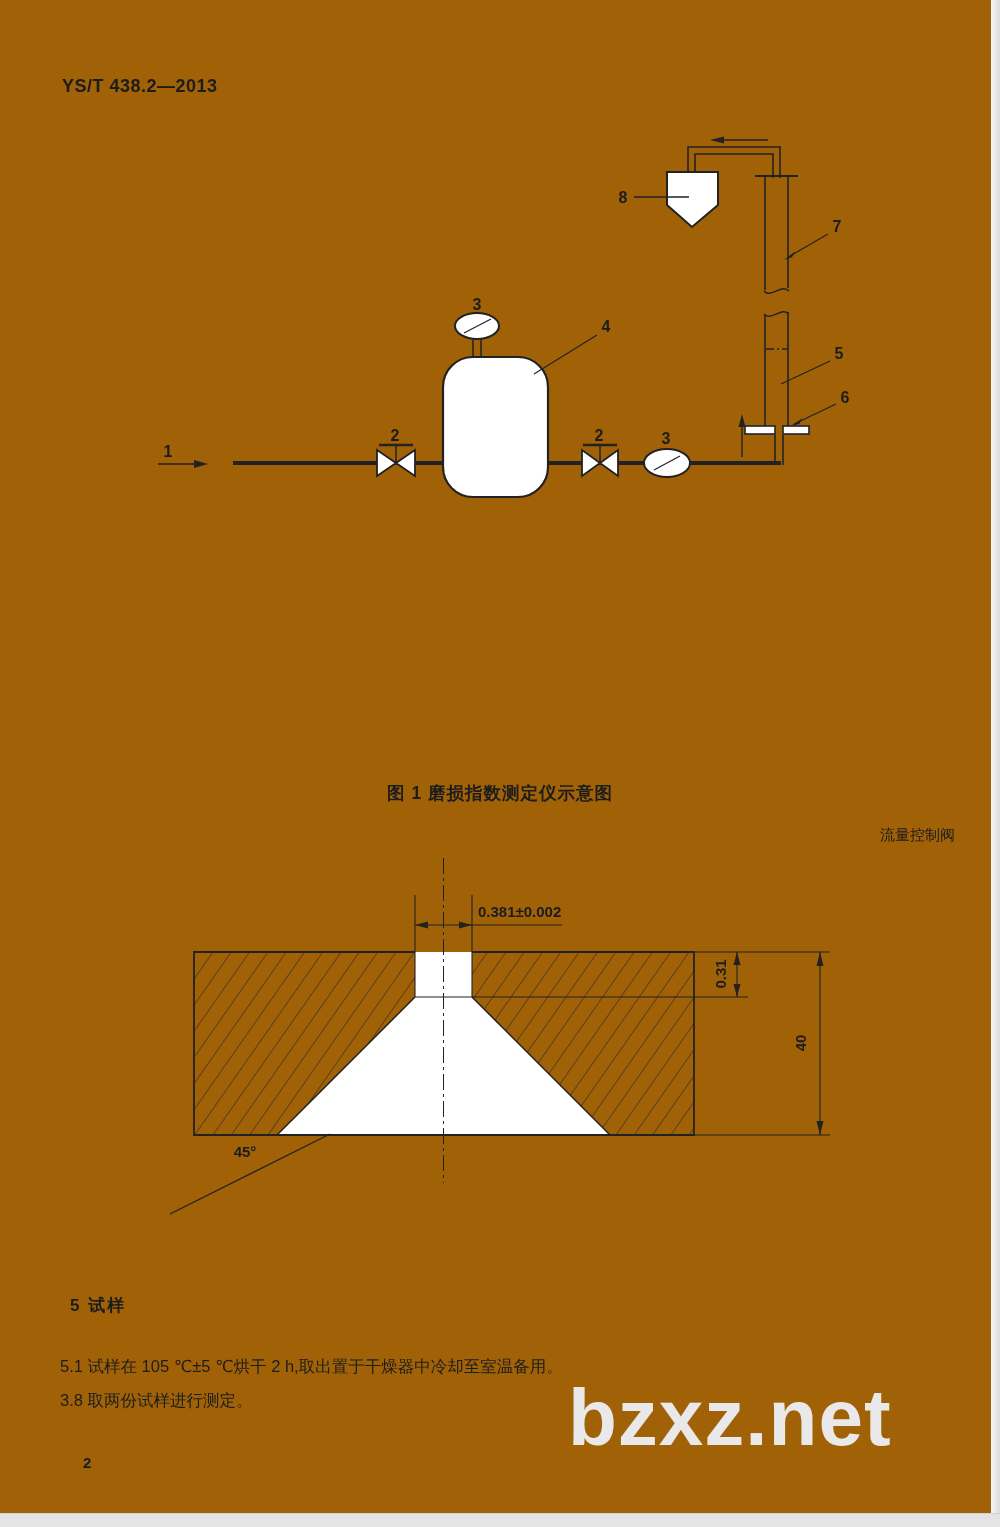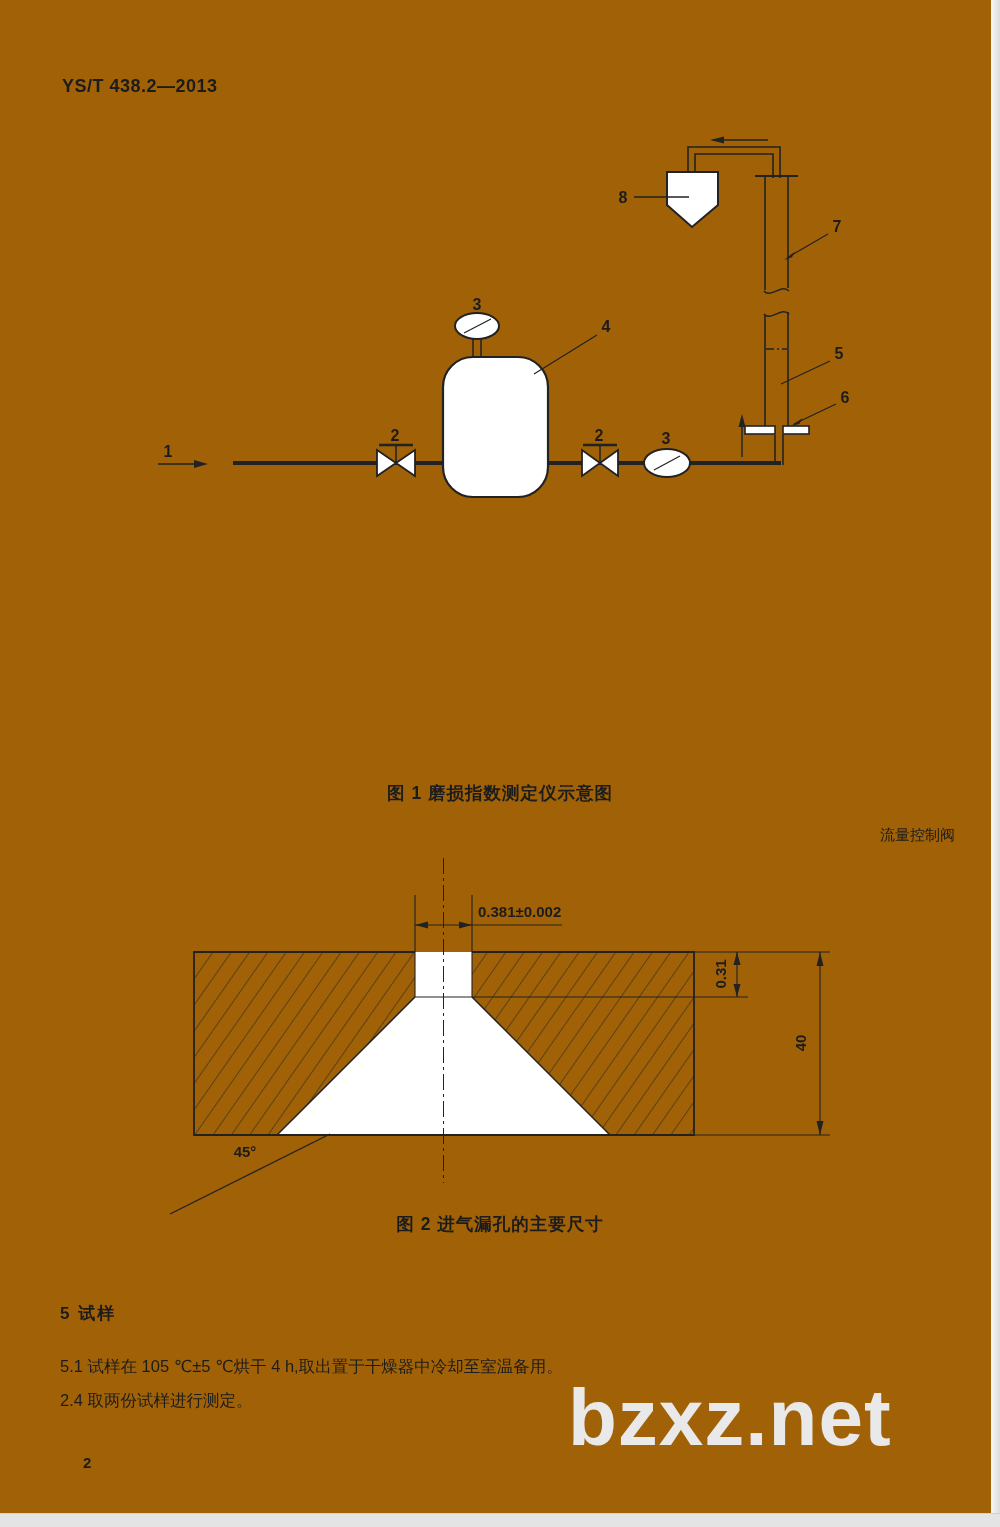--- a/index.html
+++ b/index.html
@@ -9,21 +9,21 @@
   }
   .abs{position:absolute;}
   .doc-header{left:62px;top:76px;font-size:18px;font-weight:bold;letter-spacing:.5px;}
   .legend{left:90px;top:513px;}
   .legend-title{font-size:17px;font-weight:600;margin-bottom:6px;}
   .legend-item{font-size:17px;font-weight:500;height:28.6px;line-height:28.6px;white-space:nowrap;}
   .fig-caption{left:0;right:0;text-align:center;font-size:17.5px;font-weight:bold;letter-spacing:1px;}
   .cap1{top:781px;}
   .cap2{top:1212px;}
   .unit-note{right:45px;top:826px;font-size:15px;font-weight:500;}
-  .sec-heading{left:60px;top:1294px;font-size:17px;font-weight:bold;letter-spacing:2px;margin-top:8px;}
+  .sec-heading{left:70px;top:1294px;font-size:17px;font-weight:bold;letter-spacing:2px;}
   .clause{left:60px;font-size:16.5px;font-weight:500;white-space:nowrap;}
   .c1{top:1356px;}
   .c2{top:1390px;}
   .page-num{left:83px;top:1454px;font-size:15px;font-weight:600;}
   .watermark{left:568px;top:1372px;font-size:80px;font-weight:bold;color:#e9e9e9;letter-spacing:1px;user-select:none;}
   .bottom-bar{left:0;top:1513px;width:1000px;height:14px;background:#e4e4e4;border-top:1px solid #d2d2d2;}
   .right-edge{top:0;right:0;width:9px;height:1527px;background:linear-gradient(to right,#f7f7f7,#dcdcdc);}
   svg{position:absolute;left:0;}
   svg line, svg path, svg polyline{stroke:#222;fill:none;}
   svg polygon.head{fill:#222;stroke:none;}
@@ -184,23 +184,22 @@
       <polygon class="head" points="820,1135 816.5,1121 823.5,1121"></polygon>
       <text transform="rotate(-90 806 1043)" x="806" y="1043" text-anchor="middle" font-size="15">40</text>
     </g>
 
     <g>
       <line x1="330" y1="1134" x2="170" y2="1214" stroke-width="1.3"></line>
       <text x="245" y="1157" text-anchor="middle" font-size="15" font-weight="bold">45°</text>
     </g>
   </svg>
 
-  <div class="abs fig-caption cap2">图 2  进气漏孔的主要尺寸</div>
 
   <div class="abs sec-heading">5  试样</div>
-  <div class="abs clause c1">5.1  试样在 105 ℃±5 ℃烘干 4 h,取出置于干燥器中冷却至室温备用。</div>
-  <div class="abs clause c2">2.4  取两份试样进行测定。</div>
+  <div class="abs clause c1">5.1  试样在 105 ℃±5 ℃烘干 2 h,取出置于干燥器中冷却至室温备用。</div>
+  <div class="abs clause c2">3.8  取两份试样进行测定。</div>
 
   <div class="abs page-num">2</div>
 
   <div class="abs right-edge"></div>
   <div class="abs bottom-bar"></div>
 </div>
 
 </body></html>

